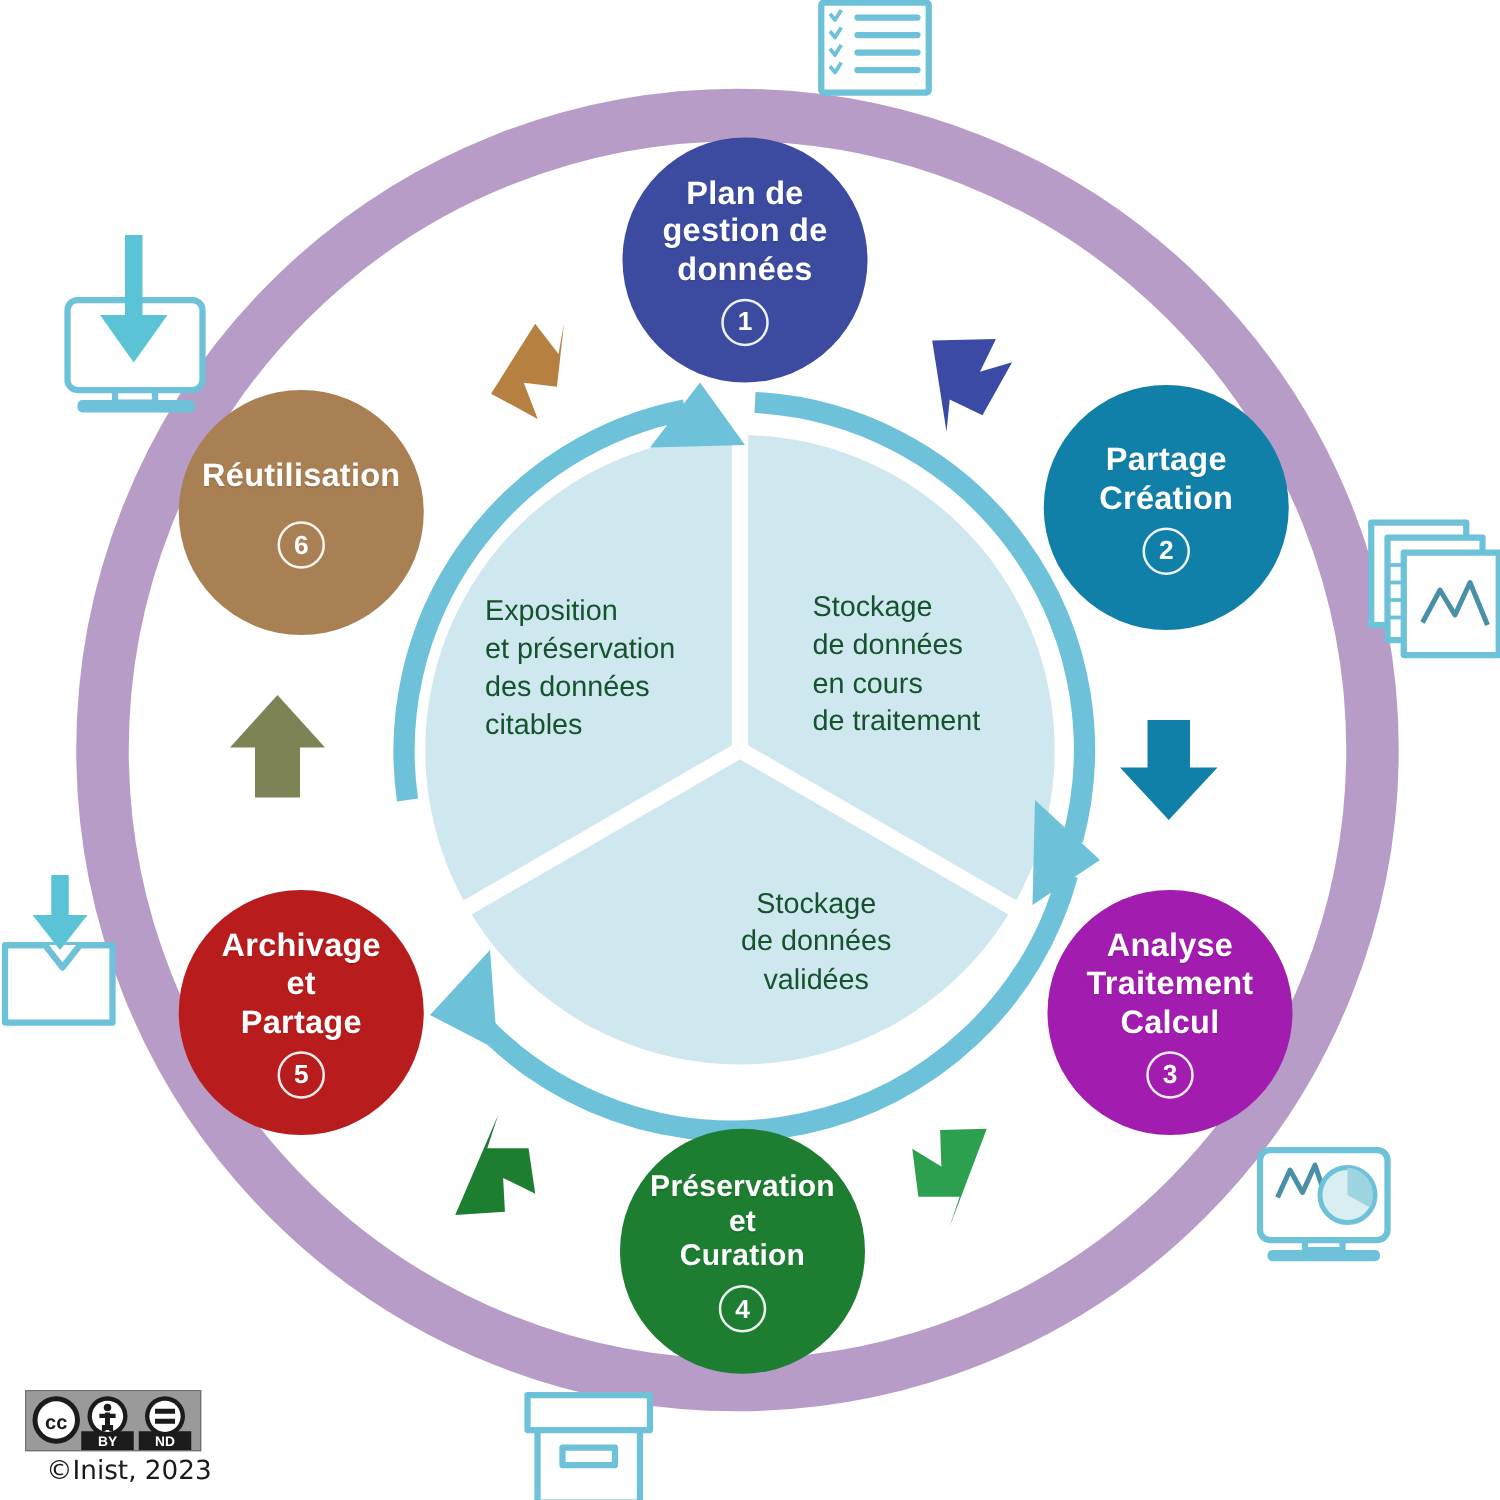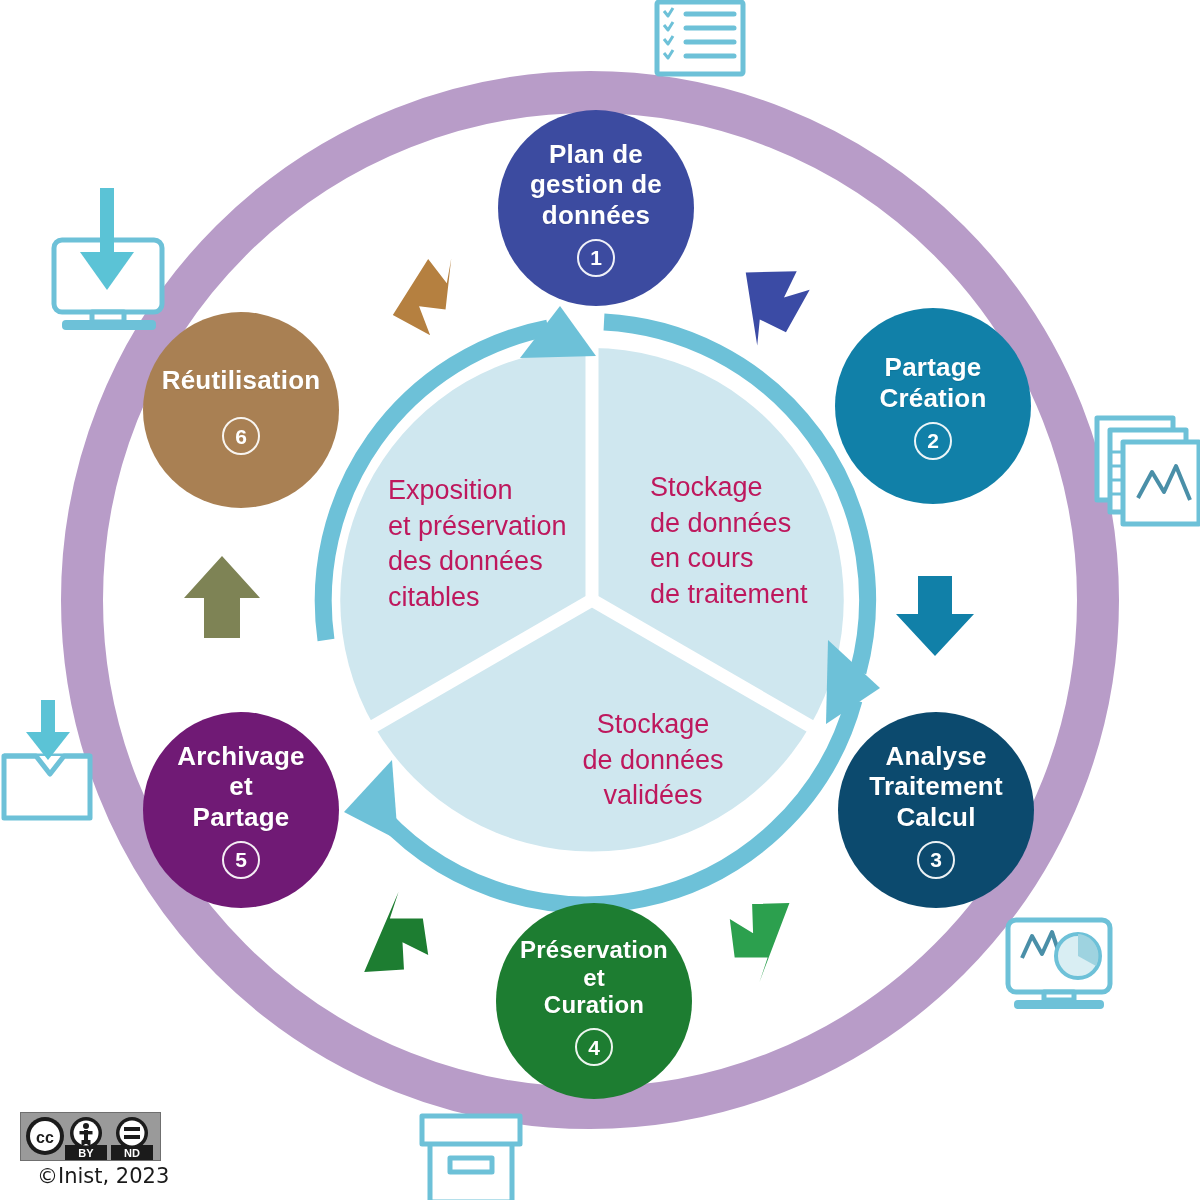--- a/index.html
+++ b/index.html
@@ -54,35 +54,35 @@
     font-size: 21px;
     font-weight: bold;
     line-height: 1;
     box-sizing: border-box;
   }
 
   #node-1 { left: 498px; top: 110px;  width: 196px; height: 196px; background: #3c4ba0; }
   #node-1 .node-label { font-size: 26px; }
   #node-2 { left: 835px; top: 308px;  width: 196px; height: 196px; background: #1180a8; }
   #node-2 .node-label { font-size: 26px; }
-  #node-3 { left: 838px; top: 712px;  width: 196px; height: 196px; background: #0c4a6e; }
+  #node-3 { left: 838px; top: 712px;  width: 196px; height: 196px; background: #a21caf; }
   #node-3 .node-label { font-size: 26px; }
   #node-4 { left: 496px; top: 903px;  width: 196px; height: 196px; background: #1d7d31; }
   #node-4 .node-label { font-size: 24px; }
-  #node-5 { left: 143px; top: 712px;  width: 196px; height: 196px; background: #701a75; align-items: center; }
+  #node-5 { left: 143px; top: 712px;  width: 196px; height: 196px; background: #b91c1c; align-items: center; }
   #node-5 .node-label { font-size: 26px; }
   #node-6 { left: 143px; top: 312px;  width: 196px; height: 196px; background: #a98053; }
   #node-6 .node-label { font-size: 26px; }
   #node-6 .node-num { margin-top: 22px; }
 
   
   .seg-label {
     position: absolute;
-    color: #be185d;
-    font-size: 27px;
+    color: #14532d;
+    font-size: 23px;
     line-height: 1.32;
     white-space: pre-line;
     text-align: left;
   }
   #seg-left  { left: 388px; top: 473px; width: 200px; }
   #seg-right { left: 650px; top: 470px; width: 200px; }
   #seg-bot   { left: 538px; top: 707px; width: 230px; text-align: center; }
 
   
   #credit {

